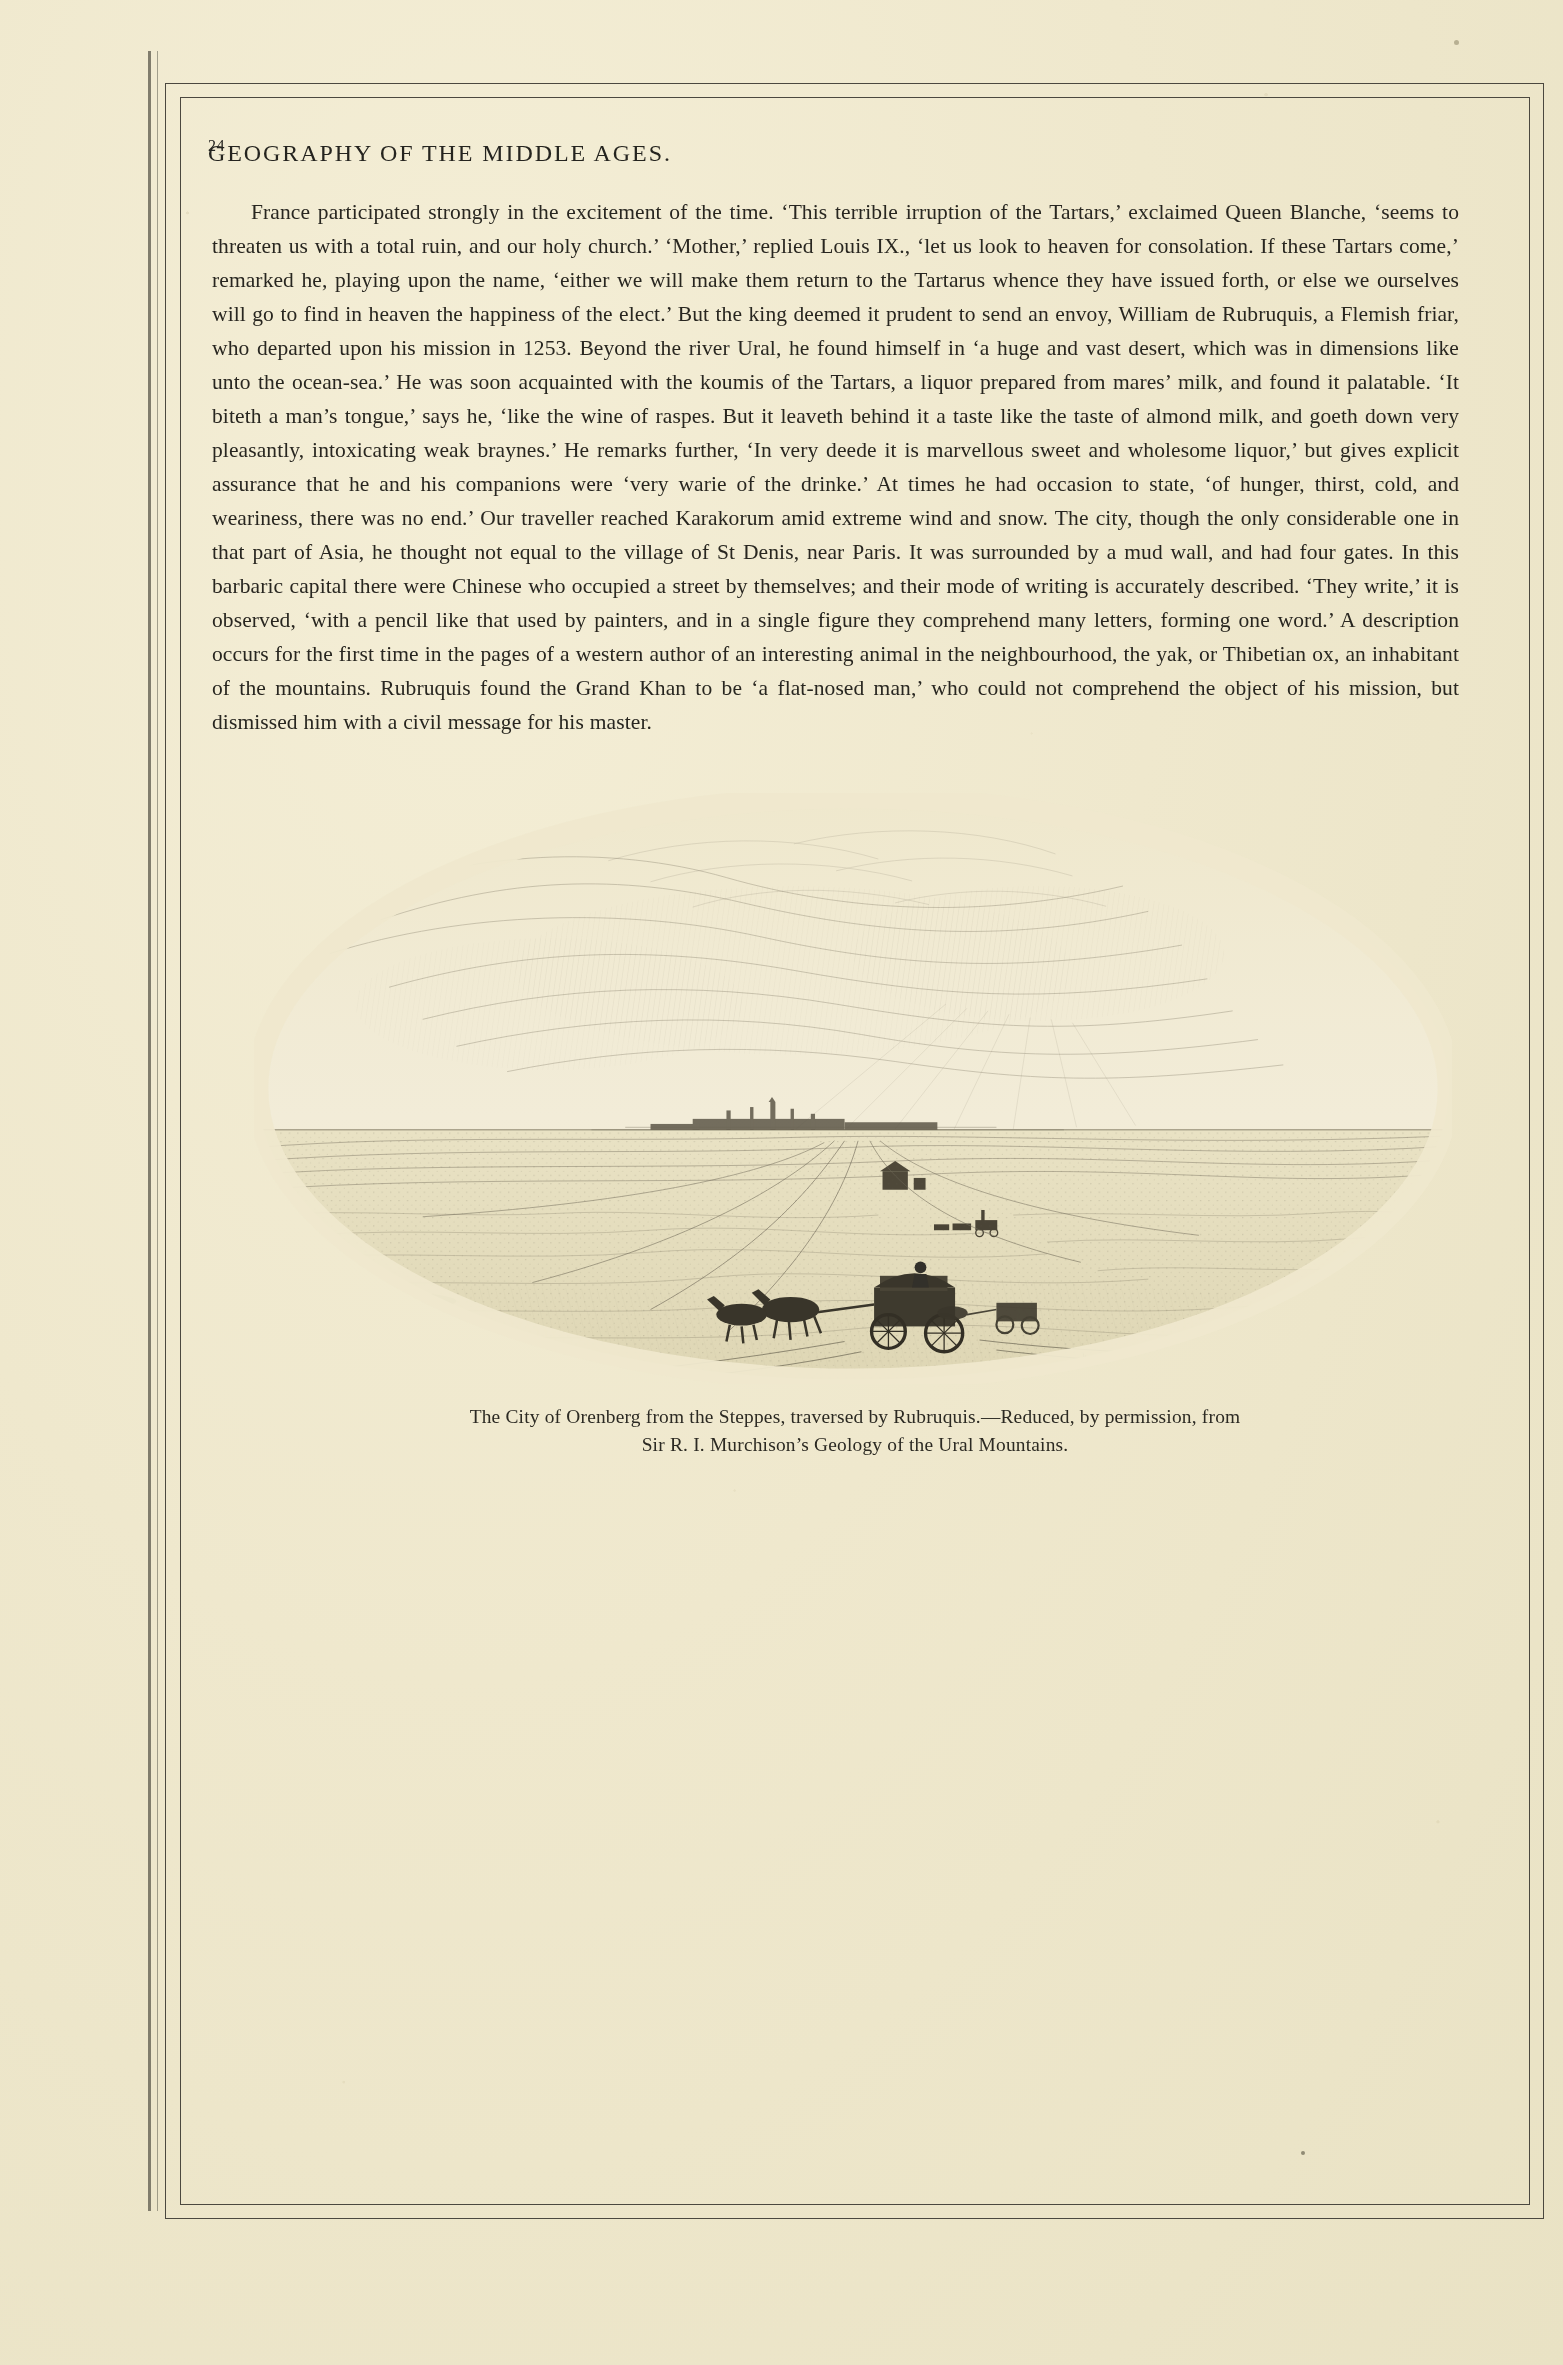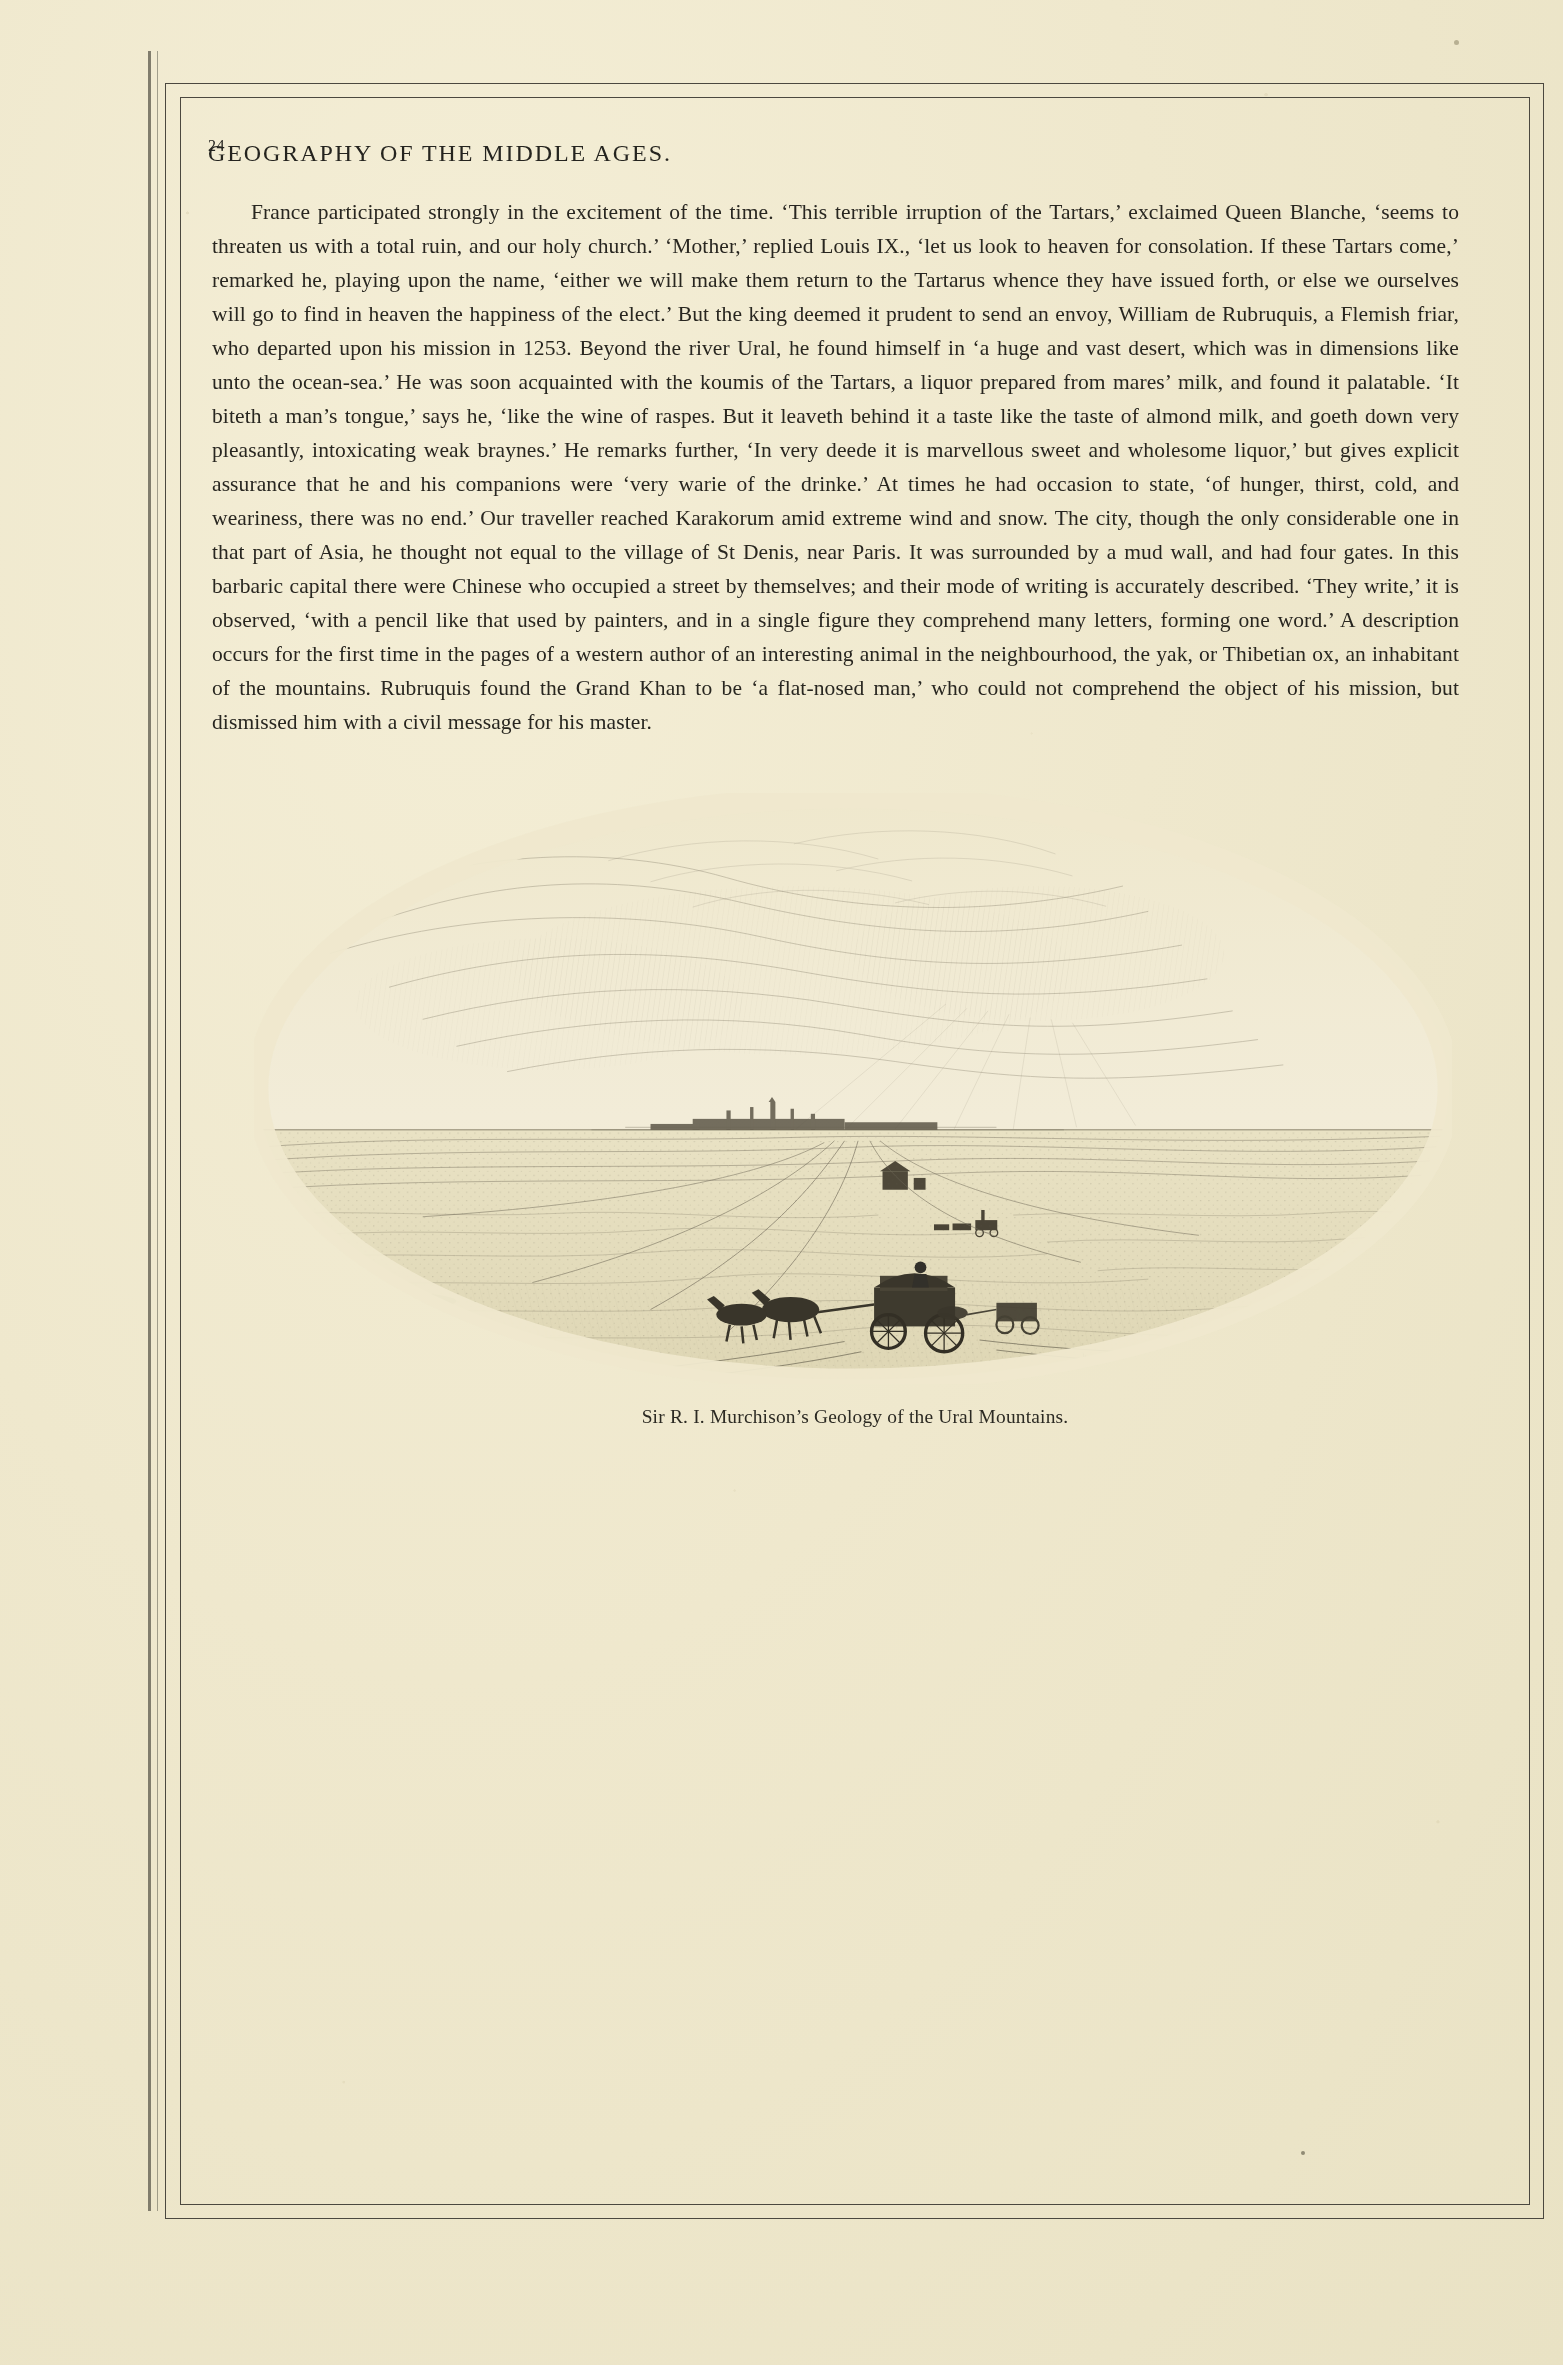--- a/index.html
+++ b/index.html
@@ -410,19 +410,20 @@
               <ellipse cx="230" cy="668" rx="120" ry="13"></ellipse>
             </g>
           </g>
 
           <rect x="0" y="0" width="1420" height="700" fill="url(#vig)" opacity="0"></rect>
           <ellipse cx="710" cy="350" rx="706" ry="345" fill="none" stroke="#efe8cd" stroke-width="26" opacity="0.95"></ellipse>
         </svg>
       </div>
 
       <div class="caption">
+        <span>The City of Orenberg from the Steppes, traversed by Rubruquis.—Reduced, by permission, from</span>
         <span class="line2">Sir R. I. Murchison’s Geology of the Ural Mountains.</span>
       </div>
     </div>
 
   </div>
 </div>
 
 
 </body></html>

